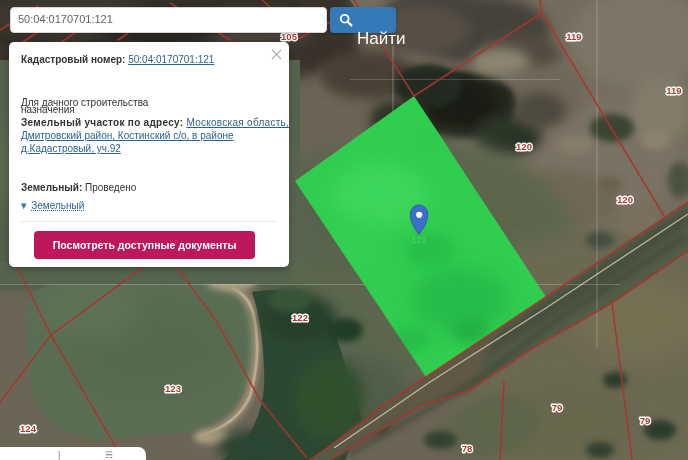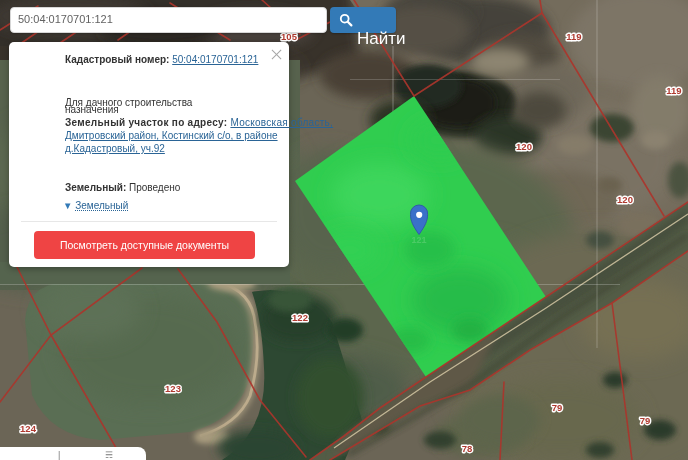--- a/index.html
+++ b/index.html
@@ -6,29 +6,29 @@
   body{width:688px;height:460px;overflow:hidden;font-family:"Liberation Sans",sans-serif;}
   #stage{position:relative;width:688px;height:460px;overflow:hidden;background:#66604f;}
   #map{position:absolute;left:0;top:0;}
   
   #searchbox{position:absolute;left:10px;top:7px;width:317px;height:26px;background:#fff;border:1px solid #d7d7d7;border-radius:4px;box-sizing:border-box;box-shadow:0 1px 2px rgba(0,0,0,.2);}
   #searchbox span{position:absolute;left:7px;top:5px;font-size:11px;color:#626262;}
   #findbtn{position:absolute;left:330px;top:7px;width:66px;height:26px;background:#337ab7;border-radius:4px;color:#fff;box-shadow:0 1px 2px rgba(0,0,0,.25);}
   #findbtn .lbl{position:absolute;left:27px;top:6px;font-size:17px;color:#fff;margin-top:16px;}
   
   #card{position:absolute;left:9px;top:42px;width:280px;height:225px;background:#fff;border-radius:5px;box-shadow:0 2px 6px rgba(0,0,0,.3);}
-  .row{position:absolute;left:12px;font-size:10px;color:#333;white-space:nowrap;margin-left:44px;}
+  .row{position:absolute;left:12px;font-size:10px;color:#333;white-space:nowrap;}
   .b{font-weight:bold;}
   a.lk{color:#2a6496;text-decoration:underline;}
   #closex{position:absolute;right:7px;top:6px;width:12px;height:12px;}
   #closex:before,#closex:after{content:"";position:absolute;left:5.5px;top:0px;width:1.2px;height:13px;background:#a5a5a5;}
   #closex:before{transform:rotate(45deg);}
   #closex:after{transform:rotate(-45deg);}
   #sep{position:absolute;left:12px;top:179px;width:256px;height:1px;background:#e7e7e7;}
-  #docbtn{position:absolute;left:25px;top:189px;width:221px;height:28px;background:#ef4444;border-radius:4px;color:#fff;font-size:10.5px;font-weight:normal;text-align:center;line-height:28px;}
+  #docbtn{position:absolute;left:25px;top:189px;width:221px;height:28px;background:#be185d;border-radius:4px;color:#fff;font-size:10.5px;font-weight:bold;text-align:center;line-height:28px;}
   #bottombar{position:absolute;left:0;top:447px;width:146px;height:13px;background:#fff;border-radius:0 8px 0 0;}
   #bottombar span{position:absolute;color:#777;font-size:9px;top:3px;}
 </style>
 </head>
 <body>
 <div id="stage">
 <svg id="map" width="688" height="460" viewBox="0 0 688 460">
   <defs>
     <filter id="b6" x="-50%" y="-50%" width="200%" height="200%">
           <feGaussianBlur stdDeviation="6"></feGaussianBlur>

